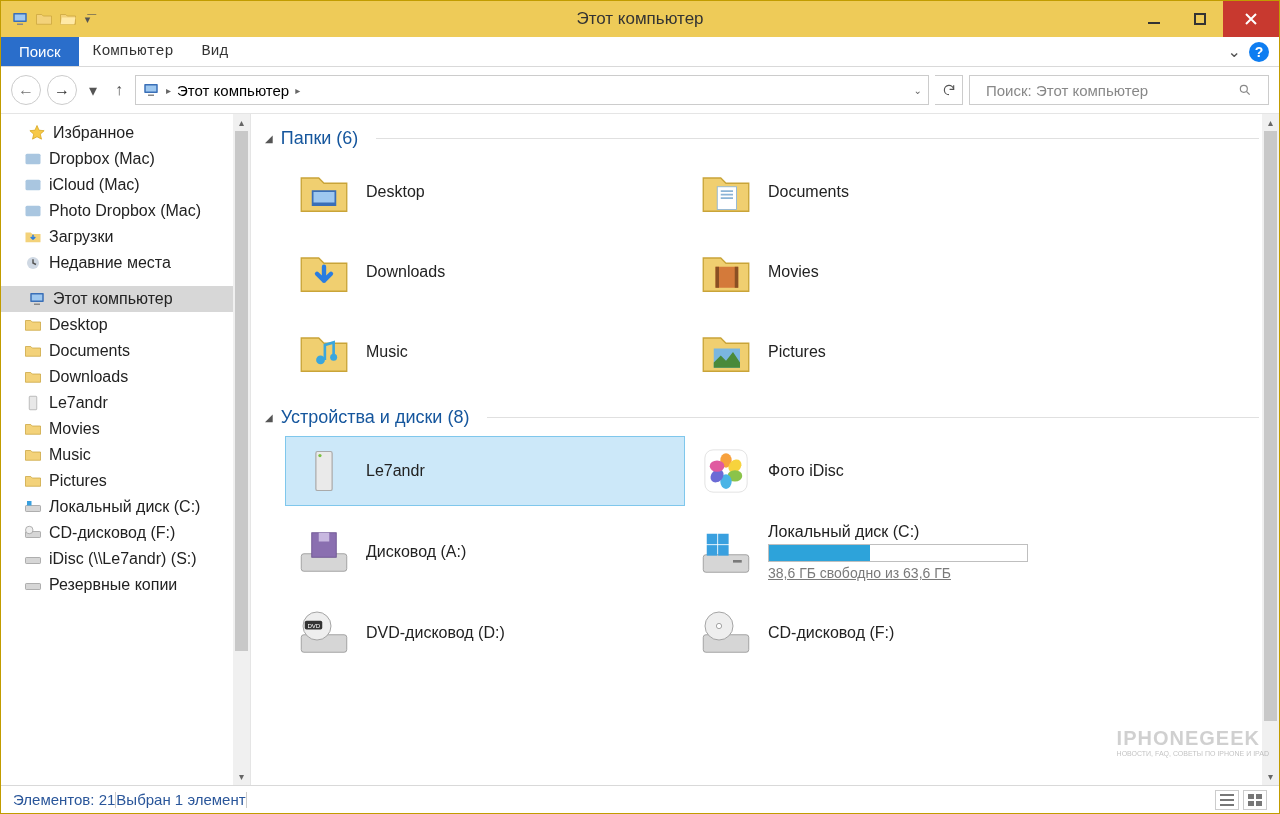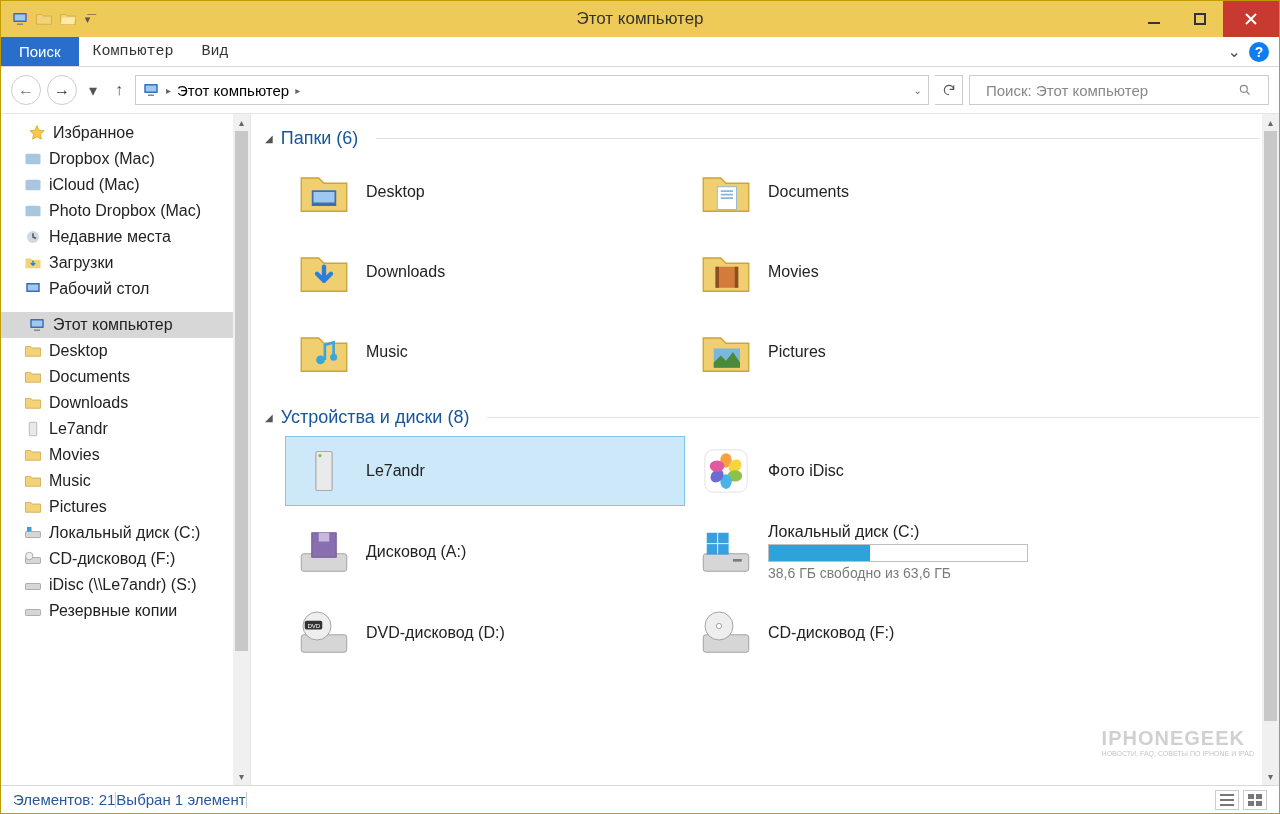--- a/index.html
+++ b/index.html
@@ -51,30 +51,30 @@
 
 .section-h { color: #15569d; font-size: 18px; display: flex; align-items: center; gap: 8px; margin: 4px 0 8px 0; }
 .section-h .tri { font-size: 10px; color: #555; }
 .section-h .line { flex: 1; height: 1px; background: #e0e0e0; margin-left: 10px; }
 
 .grid { display: grid; grid-template-columns: 400px 400px; gap: 10px 2px; margin-left: 20px; margin-bottom: 20px; }
 .item { display: flex; align-items: center; gap: 14px; padding: 6px 10px; border: 1px solid transparent; }
 .item.sel { background: #cce8f9; border: 1px solid #7fc7ec; }
 .item .ic { width: 56px; height: 56px; display: flex; align-items: center; justify-content: center; }
 .item .lbl { font-size: 16px; color: #222; }
-.item .sub { font-size: 14px; color: #7a7a7a; margin-top: 2px; }
+.item .sub { font-size: 14px; color: #7a7a7a; margin-top: 2px; text-decoration: underline; }
 .item .bar { width: 260px; height: 18px; border: 1px solid #bfbfbf; margin: 3px 0; position: relative; }
 .item .bar .fill { position: absolute; top: 0; left: 0; bottom: 0; background: #2da3da; }
 
 .status { height: 28px; border-top: 1px solid #d9d9d9; display: flex; align-items: center; padding: 0 12px; font-size: 15px; color: #2a569a; }
 .status .sep { width: 1px; height: 16px; background: #ccc; }
 .status .right { margin-left: auto; display: flex; gap: 4px; }
 .status .vbtn { width: 24px; height: 20px; border: 1px solid #ccc; display: flex; align-items: center; justify-content: center; }
 
-.watermark { position: absolute; right: 25px; bottom: 28px; font-size: 20px; font-weight: 800; color: rgba(120,120,120,0.35); letter-spacing: 1px; font-family: Arial, sans-serif; }
+.watermark { position: absolute; right: 10px; bottom: 28px; font-size: 20px; font-weight: 800; color: rgba(120,120,120,0.35); letter-spacing: 1px; font-family: Arial, sans-serif; }
 .watermark .sm { display:block; font-size: 7px; font-weight: 400; letter-spacing: 0; color: rgba(120,120,120,0.45); text-align: right;}
 
 svg { display: block; }
 </style>
 </head>
 <body>
 
 <div class="window">
 
   <div class="titlebar">
@@ -198,43 +198,34 @@
             <span class="sb-icon">
               <svg width="18" height="18" viewBox="0 0 24 24">
                 <rect x="2" y="5" width="20" height="14" rx="2" fill="#a9c6e0"></rect>
               </svg>
             </span>
             <span>Photo Dropbox (Mac)</span>
           </div>
         <div class="sb-item">
             <span class="sb-icon">
               <svg width="18" height="18" viewBox="0 0 24 24">
+                <path d="M2 6h7l2 2h11v11H2z" fill="#f3d27a"></path>
+                <path d="M12 9v6m0 0l-3-3m3 3l3-3" stroke="#2a7de1" stroke-width="2" fill="none"></path>
+              </svg>
+            </span>
+            <span>Загрузки</span>
+          </div>
+        <div class="sb-item">
+            <span class="sb-icon">
+              <svg width="18" height="18" viewBox="0 0 24 24">
                 <circle cx="12" cy="12" r="8" fill="#cfd8e3"></circle>
                 <path d="M12 7v5l4 2" stroke="#555" stroke-width="2" fill="none"></path>
               </svg>
             </span>
             <span>Недавние места</span>
-          </div>
-        <div class="sb-item">
-            <span class="sb-icon">
-              <svg width="18" height="18" viewBox="0 0 24 24">
-                <path d="M2 6h7l2 2h11v11H2z" fill="#f3d27a"></path>
-                <path d="M12 9v6m0 0l-3-3m3 3l3-3" stroke="#2a7de1" stroke-width="2" fill="none"></path>
-              </svg>
-            </span>
-            <span>Загрузки</span>
-          </div>
-        <div class="sb-item">
-            <span class="sb-icon">
-              <svg width="18" height="18" viewBox="0 0 24 24">
-                <rect x="3" y="4" width="18" height="12" fill="#3a6fb7"></rect>
-                <rect x="5" y="6" width="14" height="8" fill="#9ec8f0"></rect>
-              </svg>
-            </span>
-            <span>Рабочий стол</span>
           </div>
       </div>
 
       <div class="group">
         <div class="sb-item root sel">
           <span class="sb-arrow"></span>
           <span class="sb-icon">
               <svg width="18" height="18" viewBox="0 0 24 24">
                 <rect x="3" y="4" width="18" height="12" rx="1" fill="#3a6fb7"></rect>
                 <rect x="5" y="6" width="14" height="8" fill="#9ec8f0"></rect>
@@ -452,21 +443,21 @@
         <div class="item">
             <span class="ic">
               <svg width="56" height="56" viewBox="0 0 64 64">
                 <rect x="6" y="34" width="52" height="20" rx="3" fill="#d6d6d6" stroke="#999"></rect>
                 <rect x="18" y="10" width="28" height="28" fill="#8a6fb0" stroke="#6b5290"></rect>
                 <rect x="26" y="10" width="12" height="10" fill="#c8b8e0"></rect>
               </svg>
             </span>
             <span class="lbl">Дисковод (A:)</span>
           </div>
-        <div class="item" style="align-items:center">
+        <div class="item" style="align-items:flex-end">
           <span class="ic">
               <svg width="56" height="56" viewBox="0 0 64 64">
                 <rect x="6" y="34" width="52" height="20" rx="3" fill="#d6d6d6" stroke="#999"></rect>
                 <rect x="40" y="40" width="10" height="3" fill="#7a7a7a"></rect>
                 <g transform="translate(10 10)">
                   <rect width="12" height="12" fill="#39a0df"></rect>
                   <rect x="13" width="12" height="12" fill="#39a0df"></rect>
                   <rect y="13" width="12" height="12" fill="#39a0df"></rect>
                   <rect x="13" y="13" width="12" height="12" fill="#39a0df"></rect>
                 </g>

